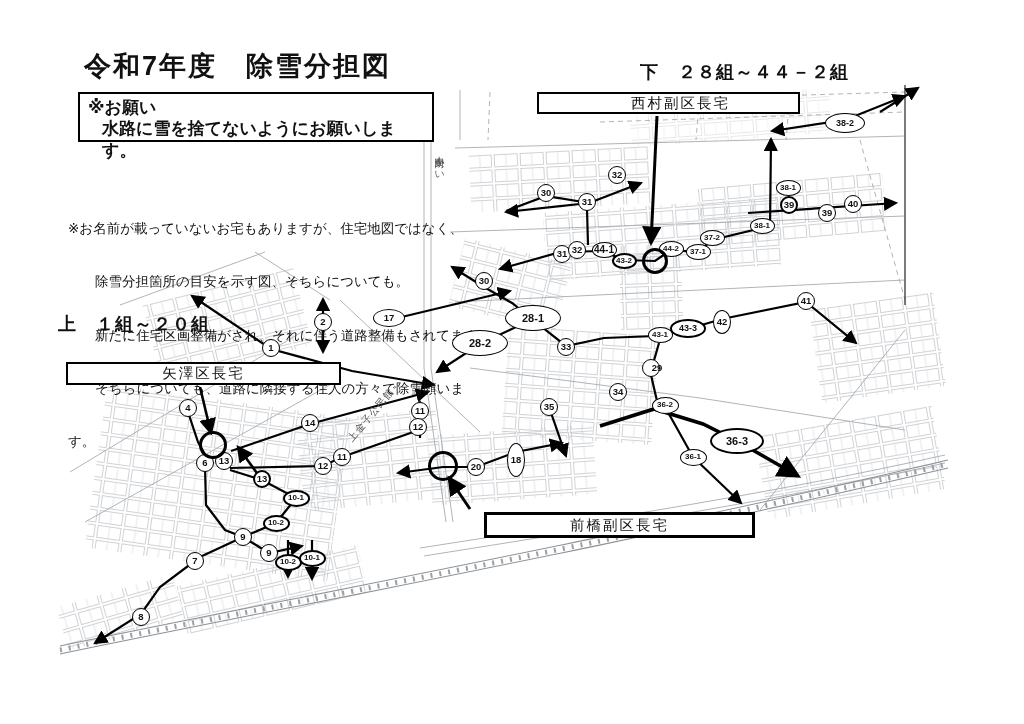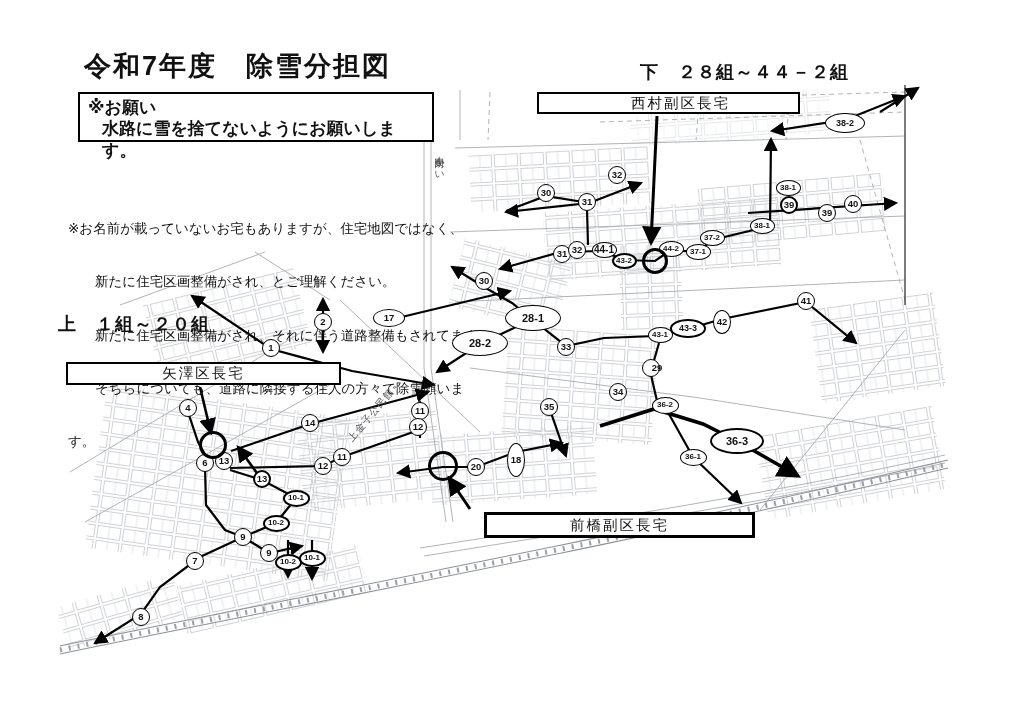--- a/index.html
+++ b/index.html
@@ -134,21 +134,21 @@
 
   <div class="page-title">令和7年度　除雪分担図</div>
 
   <div class="request-box">
     <div class="l1">※お願い</div>
     <div class="l2">水路に雪を捨てないようにお願いします。</div>
   </div>
 
   <div class="note-block">
     <div>※お名前が載っていないお宅もありますが、住宅地図ではなく、</div>
-    <div>　　新たに住宅区画整備がされ、とご理解ください。</div>
+    <div>　　除雪分担箇所の目安を示す図、そちらについても。</div>
     <div>　　新たに住宅区画整備がされ、それに伴う道路整備もされてます。</div>
     <div>　　そちらについても、道路に隣接する住人の方々で除雪願いま</div>
     <div>す。</div>
   </div>
 
   <div class="section-label lower">下　２８組～４４－２組</div>
   <div class="section-label upper">上　１組～２０組</div>
 
   <div class="namebox" style="left: 537px; top: 92px; width: 263px; height: 22px; border-width: 2px; padding-left: 24px;">西村副区長宅</div>
   <div class="namebox" style="left: 66px; top: 362px; width: 275px; height: 23px; border-width: 2px;">矢澤区長宅</div>

